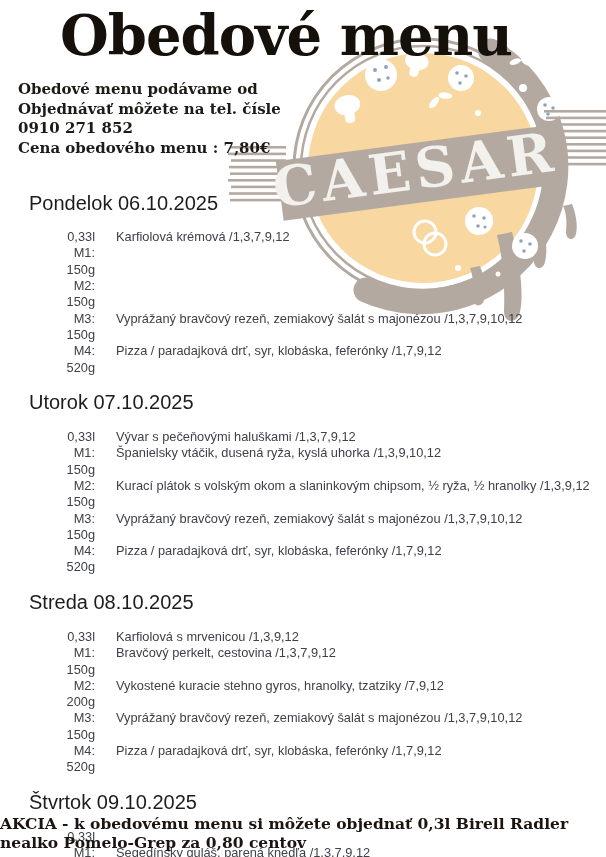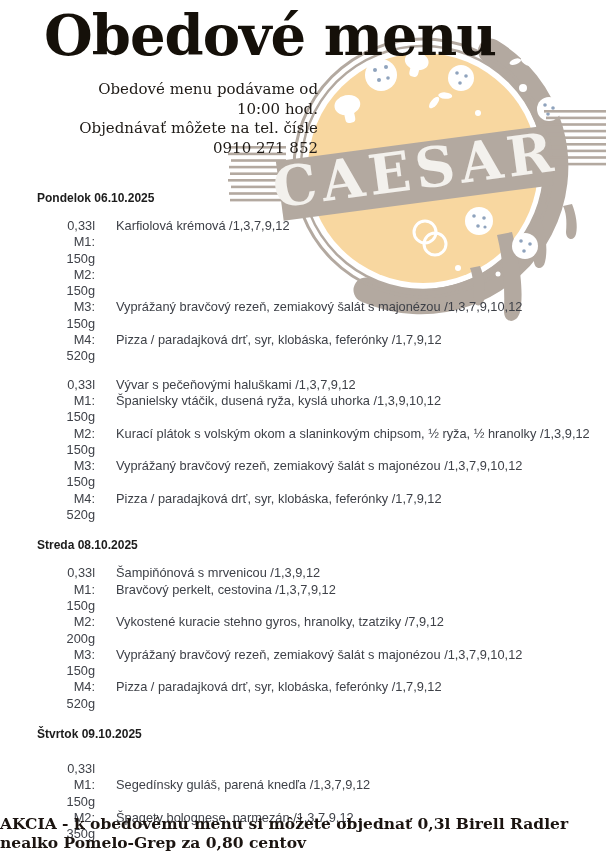--- a/index.html
+++ b/index.html
@@ -15,34 +15,34 @@
   .white-fill{fill:var(--topping-white);}
   .white-stroke{stroke:var(--topping-white);fill:none;}
   .pep-dot{fill:var(--pepperoni-dot);}
   .caesar{
     font-family:"DejaVu Serif",serif;font-weight:bold;font-size:55px;
     letter-spacing:5px;fill:var(--caesar-text);
   }
   
   .content{position:absolute;inset:0;z-index:2;}
   .page-title{
-    position:absolute;left:32px;top:0;width:476px;height:70px;
+    position:absolute;left:48px;top:0;width:476px;height:70px;
     display:flex;align-items:center;justify-content:center;
     font-family:"DejaVu Serif",serif;font-weight:bold;font-size:56px;
     letter-spacing:-1px;color:var(--title-text);white-space:nowrap;
   }
   .info-block{
-    position:absolute;left:34px;top:80px;width:284px;text-align:right;
-    font-family:"DejaVu Serif",serif;font-weight:normal;font-size:15px;
+    position:absolute;left:18px;top:80px;width:284px;text-align:left;
+    font-family:"DejaVu Serif",serif;font-weight:bold;font-size:15px;
     line-height:19.5px;color:var(--info-text);
   }
   .days{position:absolute;left:0;top:176px;width:606px;}
   .day{margin-top:12px;}
   .day-heading{
-    margin-left:37px;font-size:12px;font-weight:bold;color:var(--heading-text);
+    margin-left:29px;font-size:20px;font-weight:normal;color:var(--heading-text);
     line-height:20px;
   }
   .items{margin-top:10px;padding-left:46px;}
   .day-3 .items{margin-top:17px;}
   .item-row{display:flex;line-height:16.3px;font-size:12.8px;color:var(--item-text);}
   .qty{width:49px;text-align:right;flex:none;}
   .desc{margin-left:21px;white-space:nowrap;}
   .footer-promo{
     position:absolute;left:0;bottom:5px;width:606px;
     font-family:"DejaVu Serif",serif;font-weight:600;font-size:15.5px;
@@ -155,23 +155,23 @@
   </g>
 </svg>
 
 <div class="content">
 
   <div class="page-title">Obedové menu</div>
 
   <div class="info-block">
 
   <div class="info-line">Obedové menu podávame od</div>
-      <div class="info-line">10:00 hod.</div>
       <div class="info-line">Objednávať môžete na tel. čísle</div>
       <div class="info-line">0910 271 852</div>
+      <div class="info-line">Cena obedového menu : 7,80€</div>
     </div>
 
   <div class="days">
 
   <section class="day day-0">
     <h2 class="day-heading">Pondelok 06.10.2025</h2>
     <div class="items">
           <div class="item-row">
             <span class="qty">0,33l</span>
             <span class="desc">Karfiolová krémová /1,3,7,9,12</span>
@@ -187,20 +187,21 @@
             <span class="desc">Vyprážaný bravčový rezeň, zemiakový šalát s majonézou /1,3,7,9,10,12</span>
           </div>
           <div class="item-row">
             <span class="qty">M4: 520g</span>
             <span class="desc">Pizza / paradajková drť, syr, klobáska, feferónky /1,7,9,12</span>
           </div>
         </div>
   </section>
 
   <section class="day day-1">
+    <h2 class="day-heading">Utorok 07.10.2025</h2>
     <div class="items">
           <div class="item-row">
             <span class="qty">0,33l</span>
             <span class="desc">Vývar s pečeňovými haluškami /1,3,7,9,12</span>
           </div>
           <div class="item-row">
             <span class="qty">M1: 150g</span>
             <span class="desc">Španielsky vtáčik, dusená ryža, kyslá uhorka /1,3,9,10,12</span>
           </div>
           <div class="item-row">
@@ -216,21 +217,21 @@
             <span class="desc">Pizza / paradajková drť, syr, klobáska, feferónky /1,7,9,12</span>
           </div>
         </div>
   </section>
 
   <section class="day day-2">
     <h2 class="day-heading">Streda 08.10.2025</h2>
     <div class="items">
           <div class="item-row">
             <span class="qty">0,33l</span>
-            <span class="desc">Šampiňónová s mrvenicou /1,3,9,12</span>
+            <span class="desc">Karfiolová s mrvenicou /1,3,9,12</span>
           </div>
           <div class="item-row">
             <span class="qty">M1: 150g</span>
             <span class="desc">Bravčový perkelt, cestovina /1,3,7,9,12</span>
           </div>
           <div class="item-row">
             <span class="qty">M2: 200g</span>
             <span class="desc">Vykostené kuracie stehno gyros, hranolky, tzatziky /7,9,12</span>
           </div>
           <div class="item-row">

